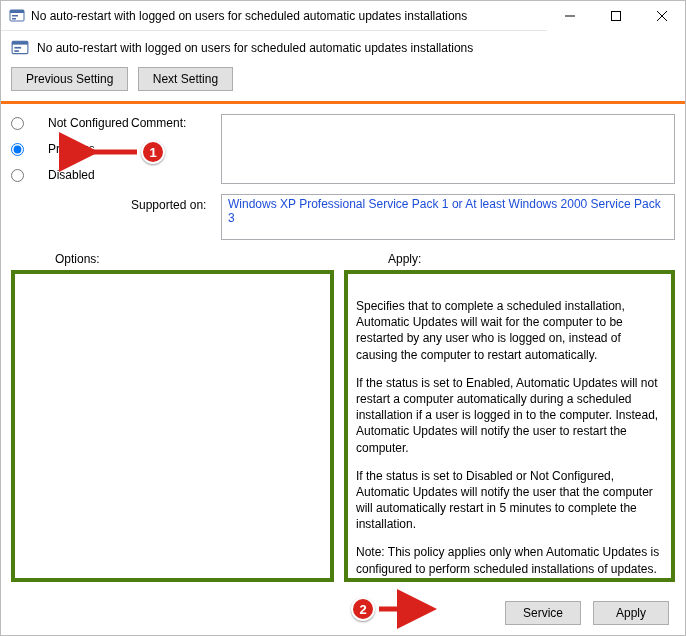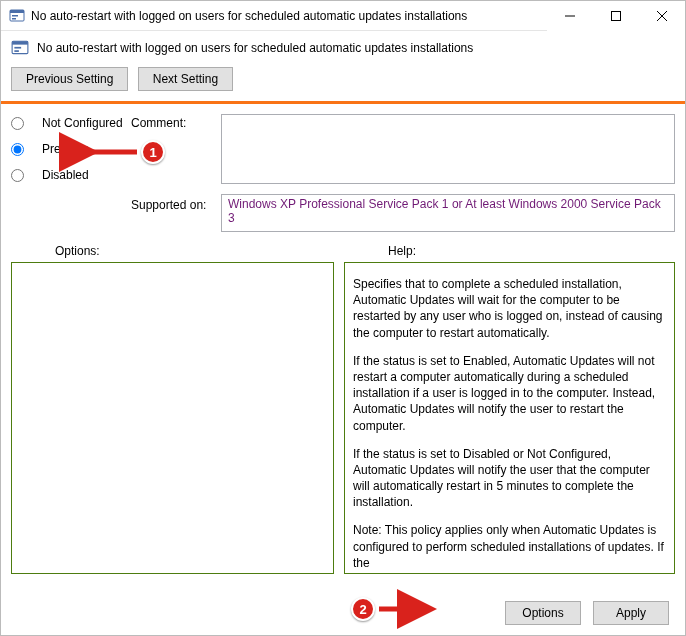--- a/index.html
+++ b/index.html
@@ -72,68 +72,68 @@
 }
 .radios {
   grid-column: 1;
   grid-row: 1 / span 3;
   display: flex;
   flex-direction: column;
   gap: 12px;
   padding-top: 2px;
   position: relative;
 }
-.radio { display: flex; align-items: center; gap: 18px; cursor: default; }
+.radio { display: flex; align-items: center; gap: 24px; cursor: default; }
 .radio input { margin: 0; }
 .radio-label { font-size: 12px; }
 
 .lbl-comment { grid-column: 2; grid-row: 1; padding-top: 2px; }
 .comment-box {
   grid-column: 3; grid-row: 1;
   height: 70px;
   border: 1px solid #abadb3;
   background: #fff;
   resize: none;
   font-family: inherit;
   font-size: 12px;
   padding: 2px 4px;
   overflow-y: scroll;
 }
 .lbl-supported { grid-column: 2; grid-row: 2; padding-top: 14px; }
 .supported-box {
   grid-column: 3; grid-row: 2;
   margin-top: 10px;
-  height: 38px;
+  height: 46px;
   border: 1px solid #abadb3;
   background: #fff;
   padding: 2px 6px;
   overflow-y: scroll;
-  color: #701a75;
+  color: #1d4ed8;
   font-size: 12px;
   display: flex;
   align-items: flex-start;
 }
 .section-labels {
   display: flex;
   padding: 12px 10px 4px 10px;
 }
 .section-labels .col-l { width: 333px; margin-left: 44px; }
 .panes {
   display: flex;
   padding: 0 10px;
   gap: 10px;
   flex: 1;
   min-height: 0;
 }
 .pane {
-  border: 1px solid #4d7c0f;
+  border: 4px solid #4d7c0f;
   background: #fff;
   flex: 1;
   overflow-y: scroll;
-  padding: 13px 8px;
+  padding: 24px 8px;
   font-size: 12px;
   line-height: 1.35;
   height: 312px;
 }
 .pane.options { flex: 0 0 323px; }
 .pane p { margin-bottom: 12px; }
 
 .footer {
   display: flex;
   justify-content: flex-end;
@@ -240,21 +240,21 @@
     <textarea class="comment-box" style=""></textarea>
 
     <div class="lbl-supported">Supported on:</div>
     <div class="supported-box">
       <span>Windows XP Professional Service Pack 1 or At least Windows 2000 Service Pack 3</span>
     </div>
   </div>
 
   <div class="section-labels">
     <div class="col-l">Options:</div>
-    <div>Help:</div>
+    <div>Apply:</div>
   </div>
 
   <div class="panes">
     <div class="pane options"></div>
     <div class="pane help" id="help-pane">
         <p>Specifies that to complete a scheduled installation, Automatic Updates will wait for the computer to be restarted by any user who is logged on, instead of causing the computer to restart automatically.</p>
         <p>If the status is set to Enabled, Automatic Updates will not restart a computer automatically during a scheduled installation if a user is logged in to the computer. Instead, Automatic Updates will notify the user to restart the computer.</p>
         <p>If the status is set to Disabled or Not Configured, Automatic Updates will notify the user that the computer will automatically restart in 5 minutes to complete the installation.</p>
         <p>Note: This policy applies only when Automatic Updates is configured to perform scheduled installations of updates. If the</p>
       </div>
@@ -266,17 +266,17 @@
       <div class="badge">2</div>
       <svg class="arrow-svg" width="60" height="24">
         <defs>
             <marker id="ah2" markerWidth="8" markerHeight="8" refX="6" refY="4" orient="auto">
           <path d="M0,0 L8,4 L0,8 Z" fill="#d9221c"></path>
         </marker>
           </defs>
         <line x1="4" y1="12" x2="52" y2="12" stroke="#d9221c" stroke-width="5" marker-end="url(#ah2)"></line>
       </svg>
     </div>
-    <button class="btn">Options</button>
+    <button class="btn">Service</button>
     <button class="btn">Apply</button>
   </div>
 
 </div>
 
 </body></html>

